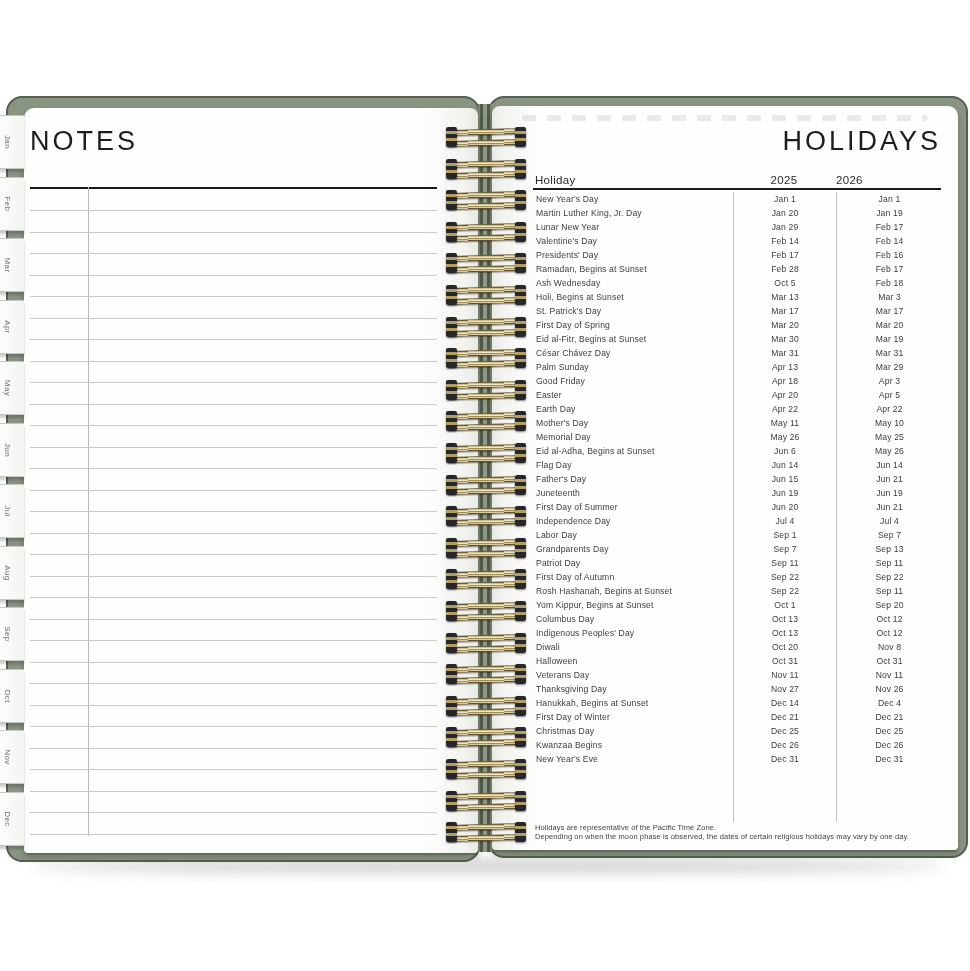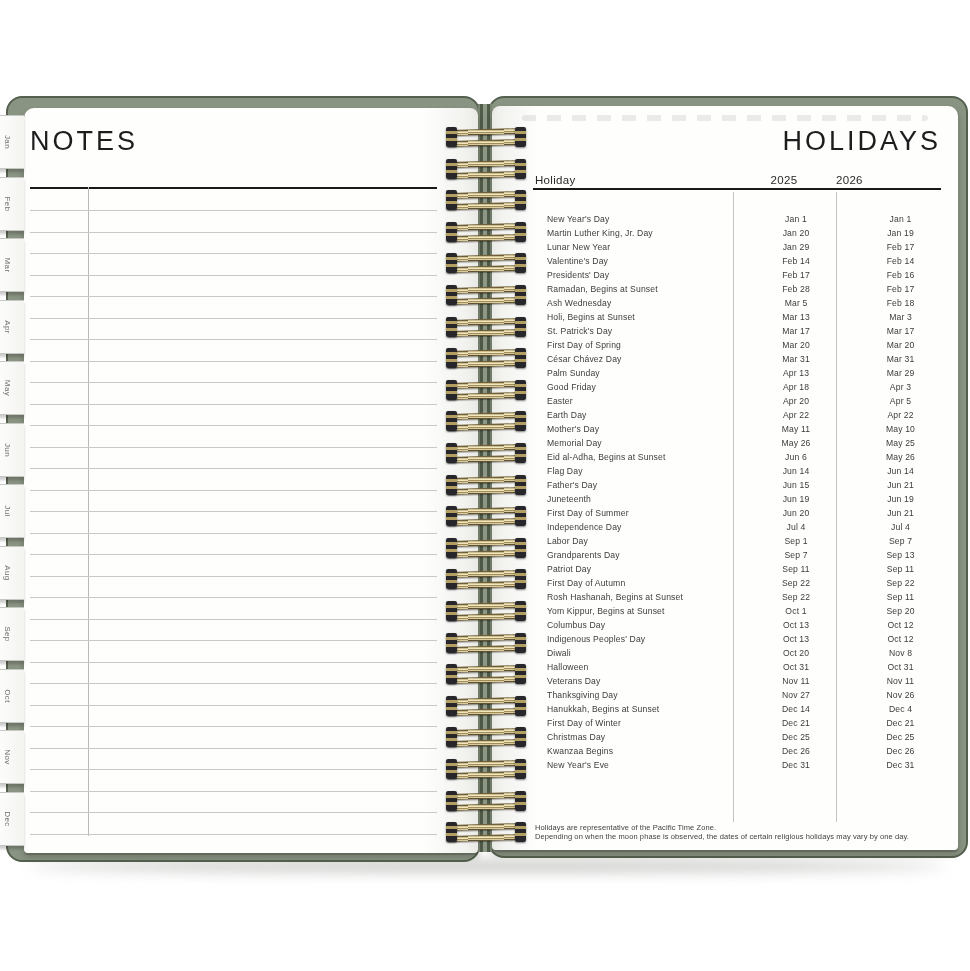--- a/index.html
+++ b/index.html
@@ -36,21 +36,21 @@
   .margin-line{position:absolute;left:64px;top:79px;width:1px;height:649px;background:#b9b9b5;}
 
   
   .holiday-rule{left:41px;top:82px;width:408px;}
   .th{position:absolute;top:68px;font-size:11.5px;color:#2a2a2a;font-weight:500;letter-spacing:.3px;}
   .th-holiday{left:43px;}
   .th-2025{left:242px;width:100px;text-align:center;}
   .th-2026{left:344px;width:105px;text-align:left;}
   .col-sep{position:absolute;top:86px;width:1px;height:630px;background:#c4c4c0;}
   .sep-1{left:241px;} .sep-2{left:344px;}
-  .rows{position:absolute;left:12px;top:86px;right:0;margin-top:20px;}
+  .rows{position:absolute;left:1px;top:86px;right:0;}
   .hrow{position:relative;height:14px;}
   .hrow span{position:absolute;top:0;font-size:8.6px;line-height:14px;color:#3c3c3c;letter-spacing:.15px;white-space:nowrap;}
   .c-name{left:43px;}
   .c-d25{left:242px;width:100px;text-align:center;}
   .c-d26{left:344px;width:105px;text-align:center;}
   .footnotes{position:absolute;left:43px;top:717px;font-size:7.5px;line-height:9px;color:#3f3f3f;letter-spacing:.1px;}
 
   
   .tab{position:absolute;left:-8px;width:32px;height:54px;
        background:linear-gradient(to right,#ffffff,#f3f3f0);
@@ -156,37 +156,42 @@
           <span class="c-d25">Feb 17</span>
           <span class="c-d26">Feb 16</span>
         </div>
         <div class="hrow">
           <span class="c-name">Ramadan, Begins at Sunset</span>
           <span class="c-d25">Feb 28</span>
           <span class="c-d26">Feb 17</span>
         </div>
         <div class="hrow">
           <span class="c-name">Ash Wednesday</span>
-          <span class="c-d25">Mar 5</span>
+          <span class="c-d25">Oct 5</span>
           <span class="c-d26">Feb 18</span>
         </div>
         <div class="hrow">
           <span class="c-name">Holi, Begins at Sunset</span>
           <span class="c-d25">Mar 13</span>
           <span class="c-d26">Mar 3</span>
         </div>
         <div class="hrow">
           <span class="c-name">St. Patrick's Day</span>
           <span class="c-d25">Mar 17</span>
           <span class="c-d26">Mar 17</span>
         </div>
         <div class="hrow">
           <span class="c-name">First Day of Spring</span>
           <span class="c-d25">Mar 20</span>
           <span class="c-d26">Mar 20</span>
+        </div>
+        <div class="hrow">
+          <span class="c-name">Eid al-Fitr, Begins at Sunset</span>
+          <span class="c-d25">Mar 30</span>
+          <span class="c-d26">Mar 19</span>
         </div>
         <div class="hrow">
           <span class="c-name">César Chávez Day</span>
           <span class="c-d25">Mar 31</span>
           <span class="c-d26">Mar 31</span>
         </div>
         <div class="hrow">
           <span class="c-name">Palm Sunday</span>
           <span class="c-d25">Apr 13</span>
           <span class="c-d26">Mar 29</span>

